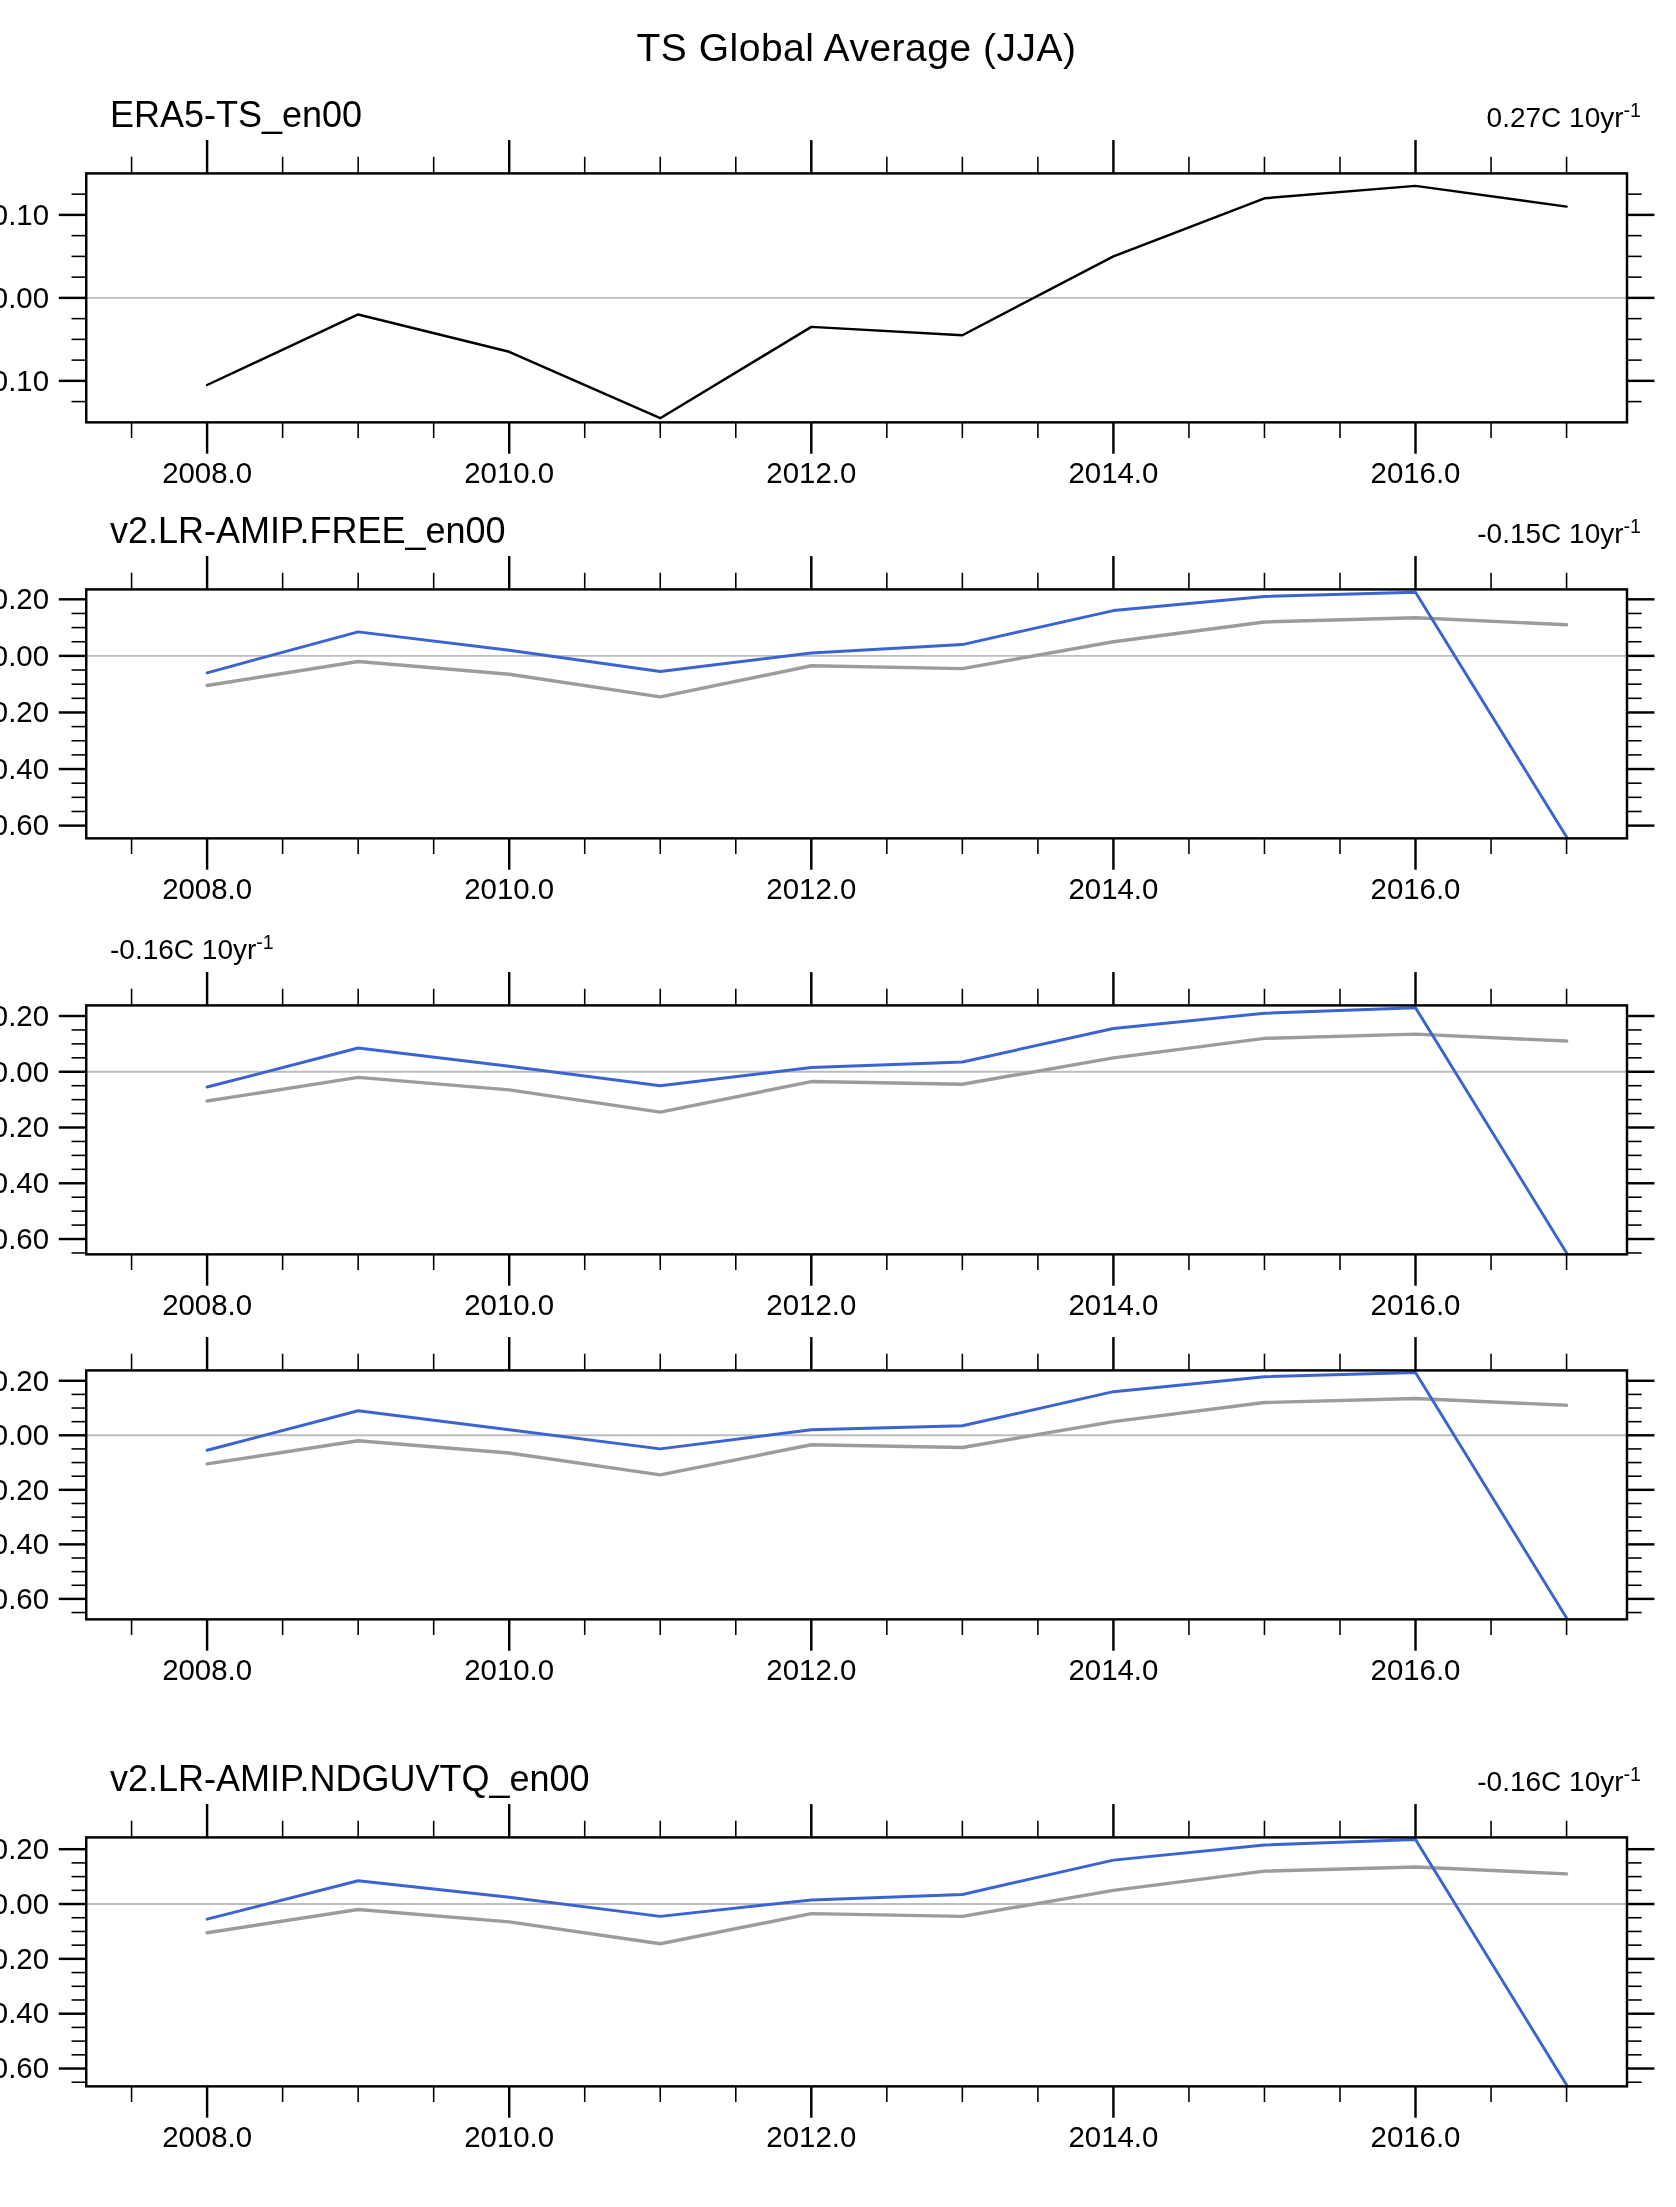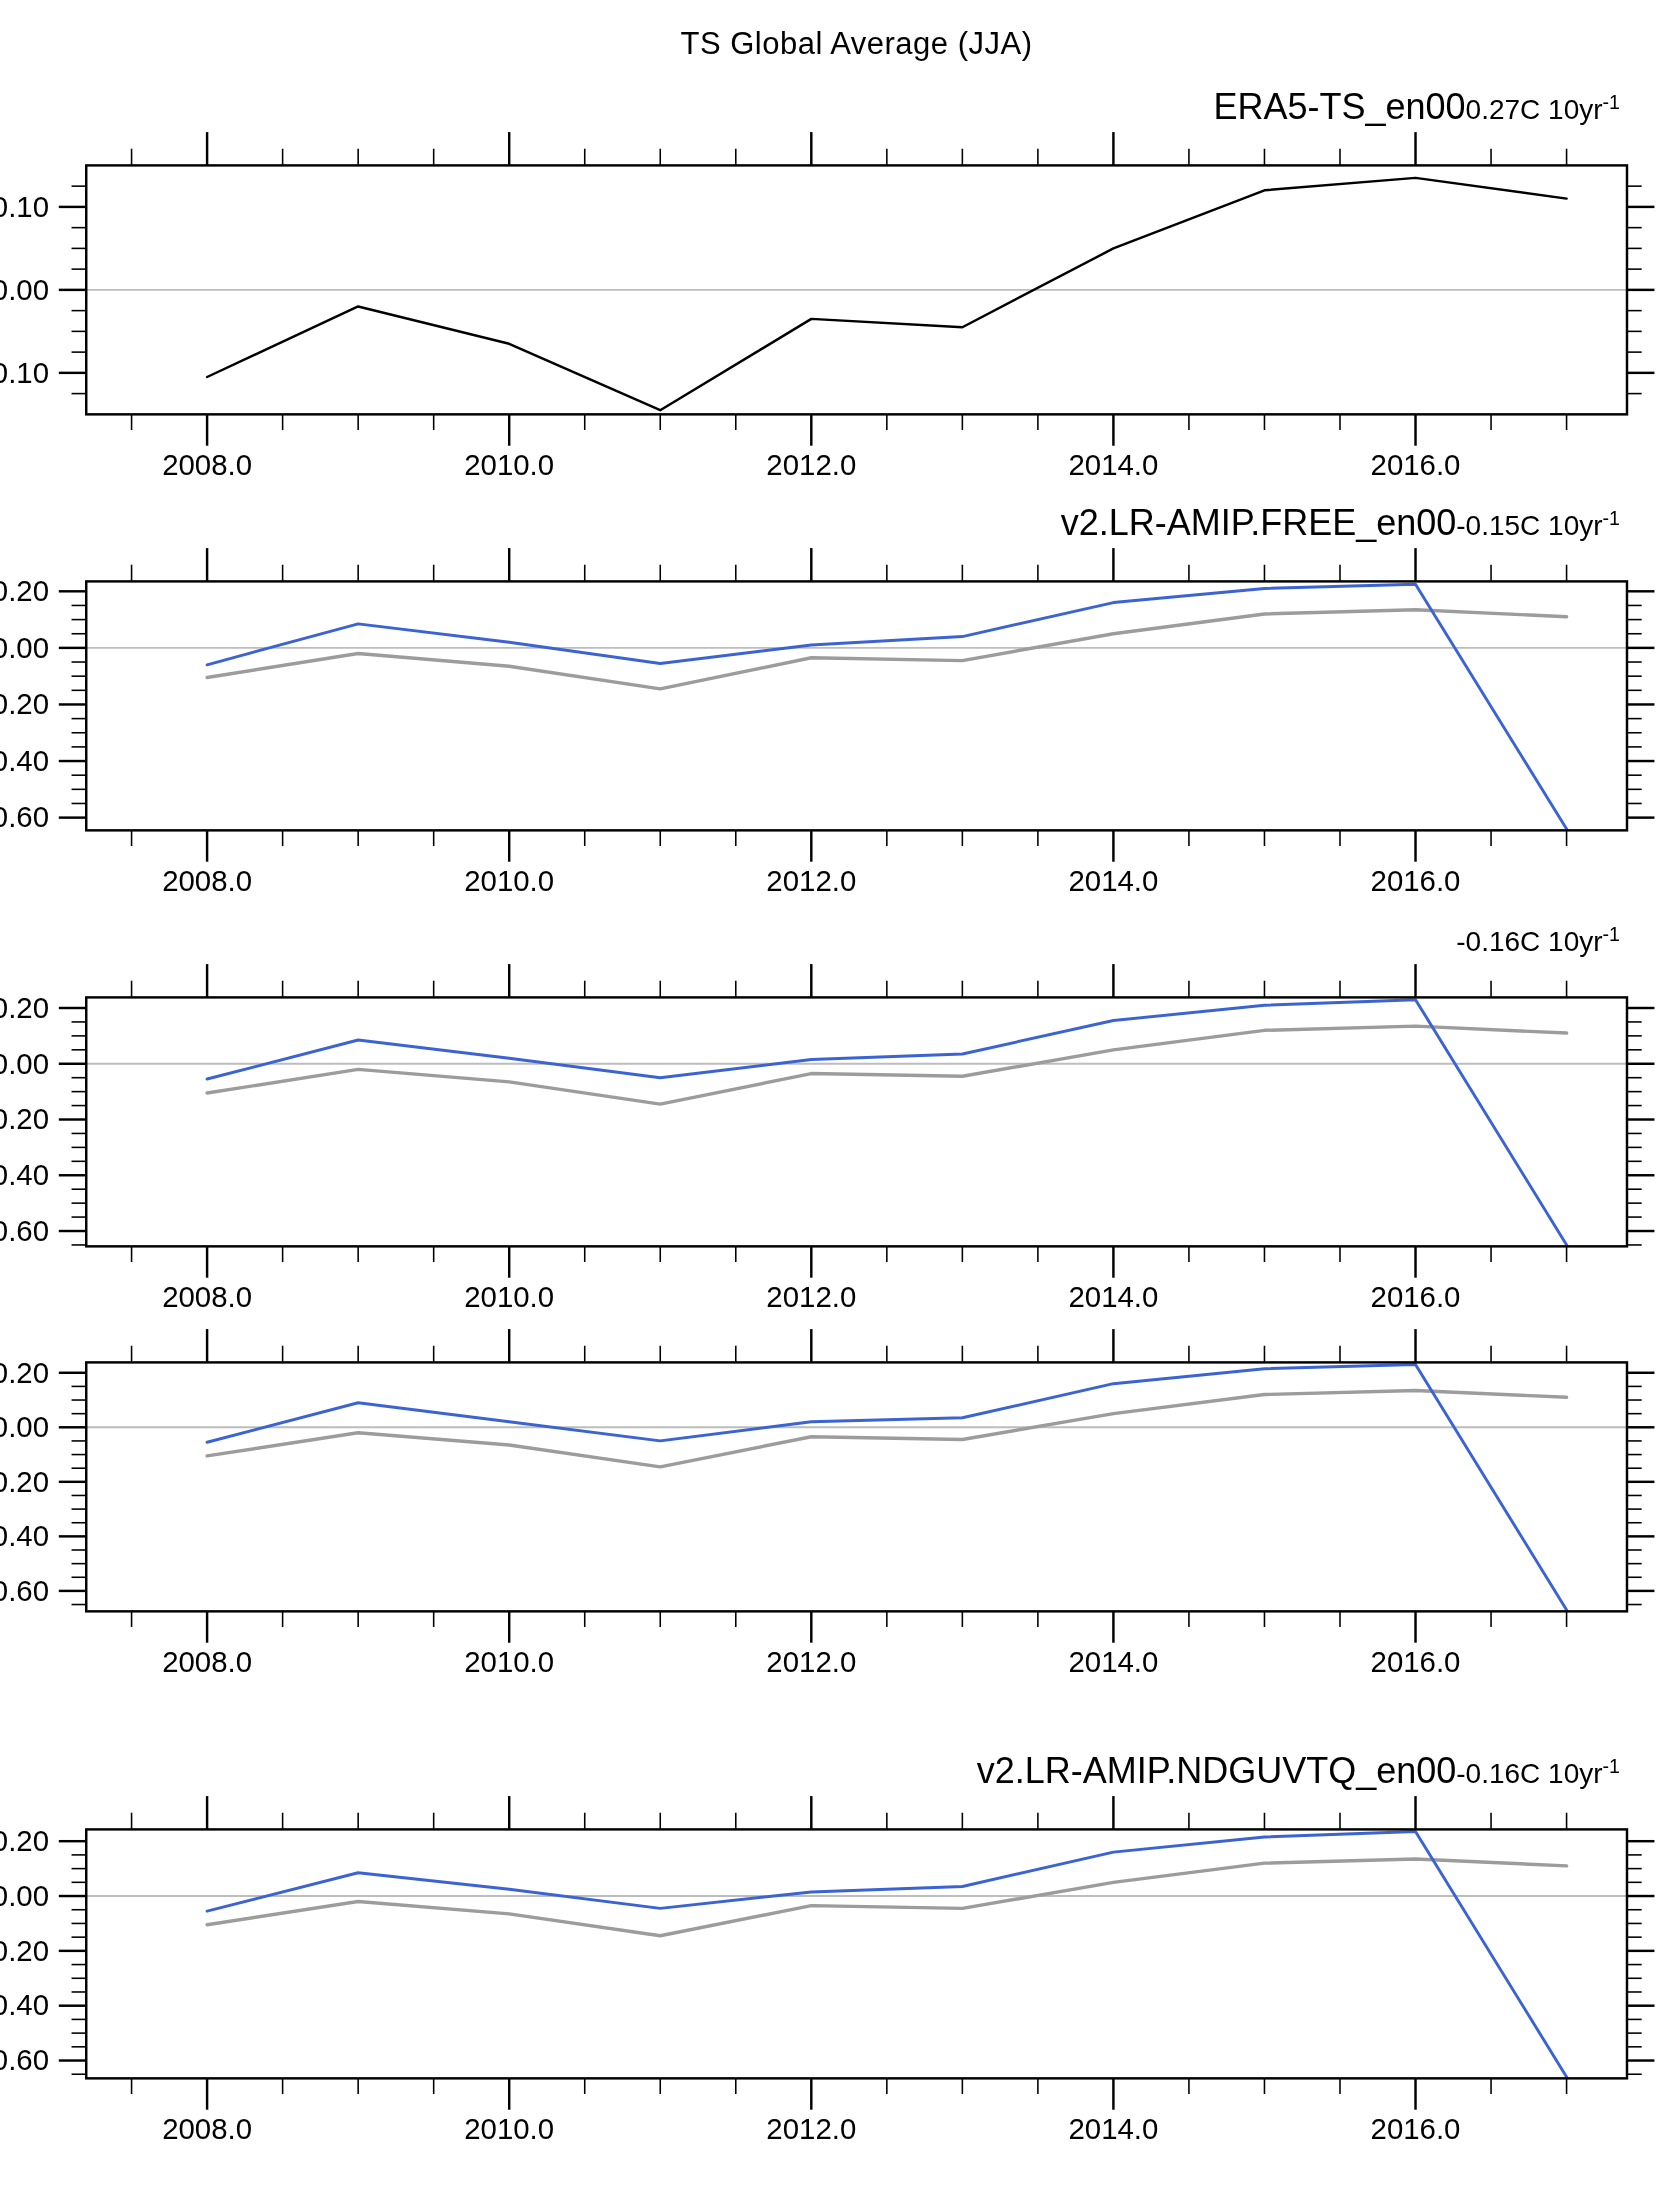--- a/index.html
+++ b/index.html
@@ -8,28 +8,28 @@
     width:1676px;height:2207px;
     background:#ffffff;
     font-family:"Liberation Sans","DejaVu Sans",sans-serif;
     color:#000;
     overflow:hidden;
   }
   .main-title{
     width:1541px;margin:0 0 0 86px;
     padding:25.5px 0 13.7px 0;
     text-align:center;
-    font-size:31px;font-weight:normal;
+    font-size:39px;font-weight:normal;
     letter-spacing:0.5px;
   }
   .panel{width:1676px;height:416px;}
   .panel-header{
-    display:flex;justify-content:flex-end;align-items:flex-end;
+    display:flex;justify-content:space-between;align-items:flex-end;
     height:51px;
-    padding:0 56px 0 110px;
+    padding:0 35px 0 110px;
     box-sizing:border-box;
   }
   .panel-title{font-size:36px;line-height:1.05;}
   .trend-label{font-size:28px;line-height:1.2;}
   .trend-label sup{font-size:19.6px;vertical-align:super;line-height:0;}
   svg.plot{display:block;width:1676px;height:365px;}
   svg.plot text{
     font-family:"Liberation Sans","DejaVu Sans",sans-serif;
     font-size:30px;fill:#000;
   }

